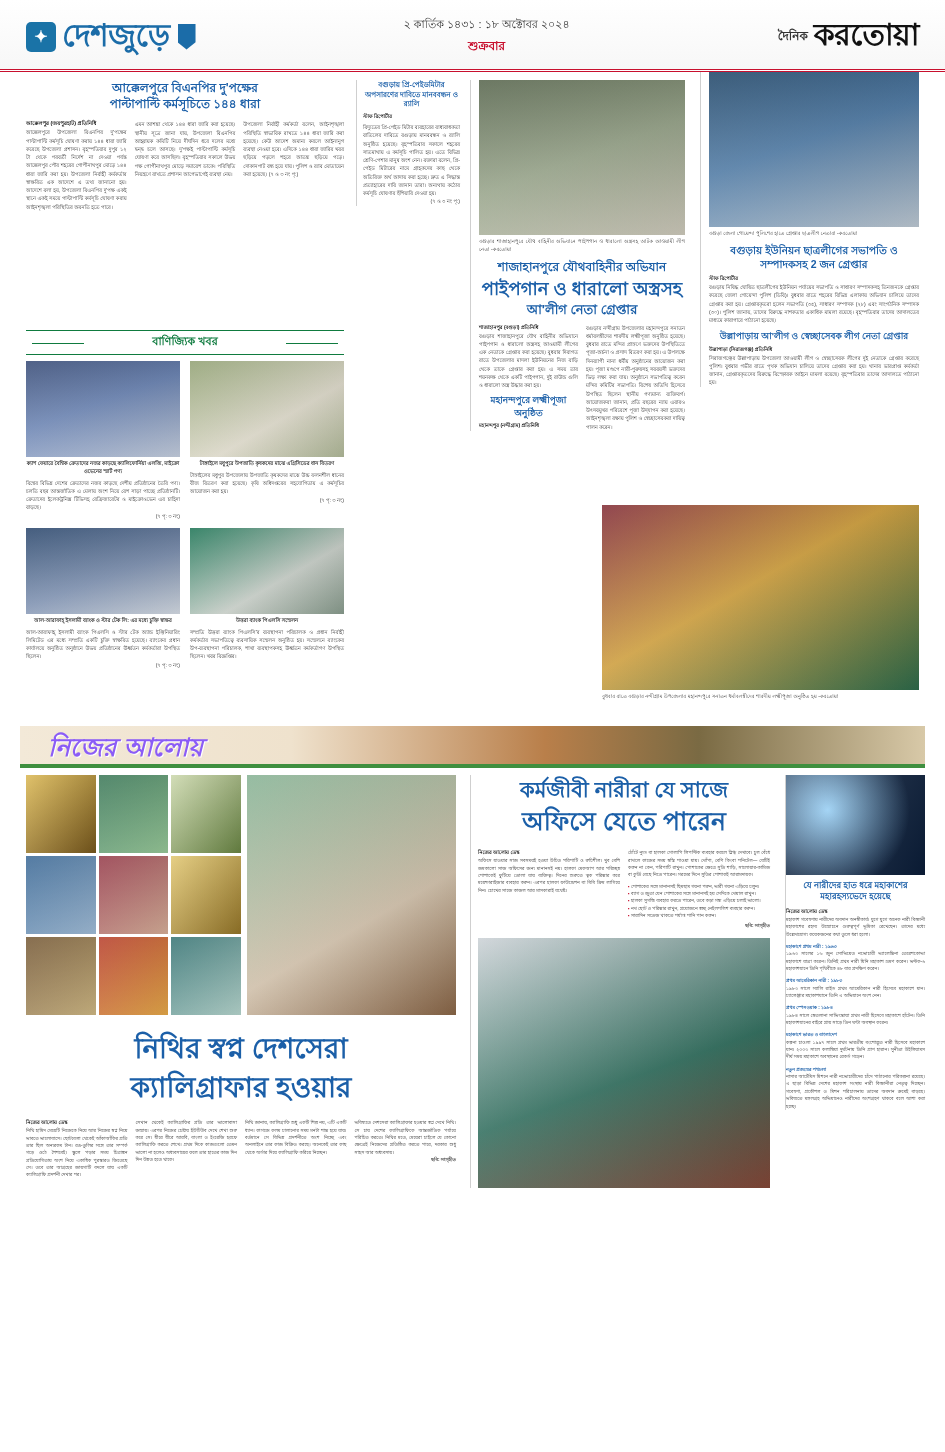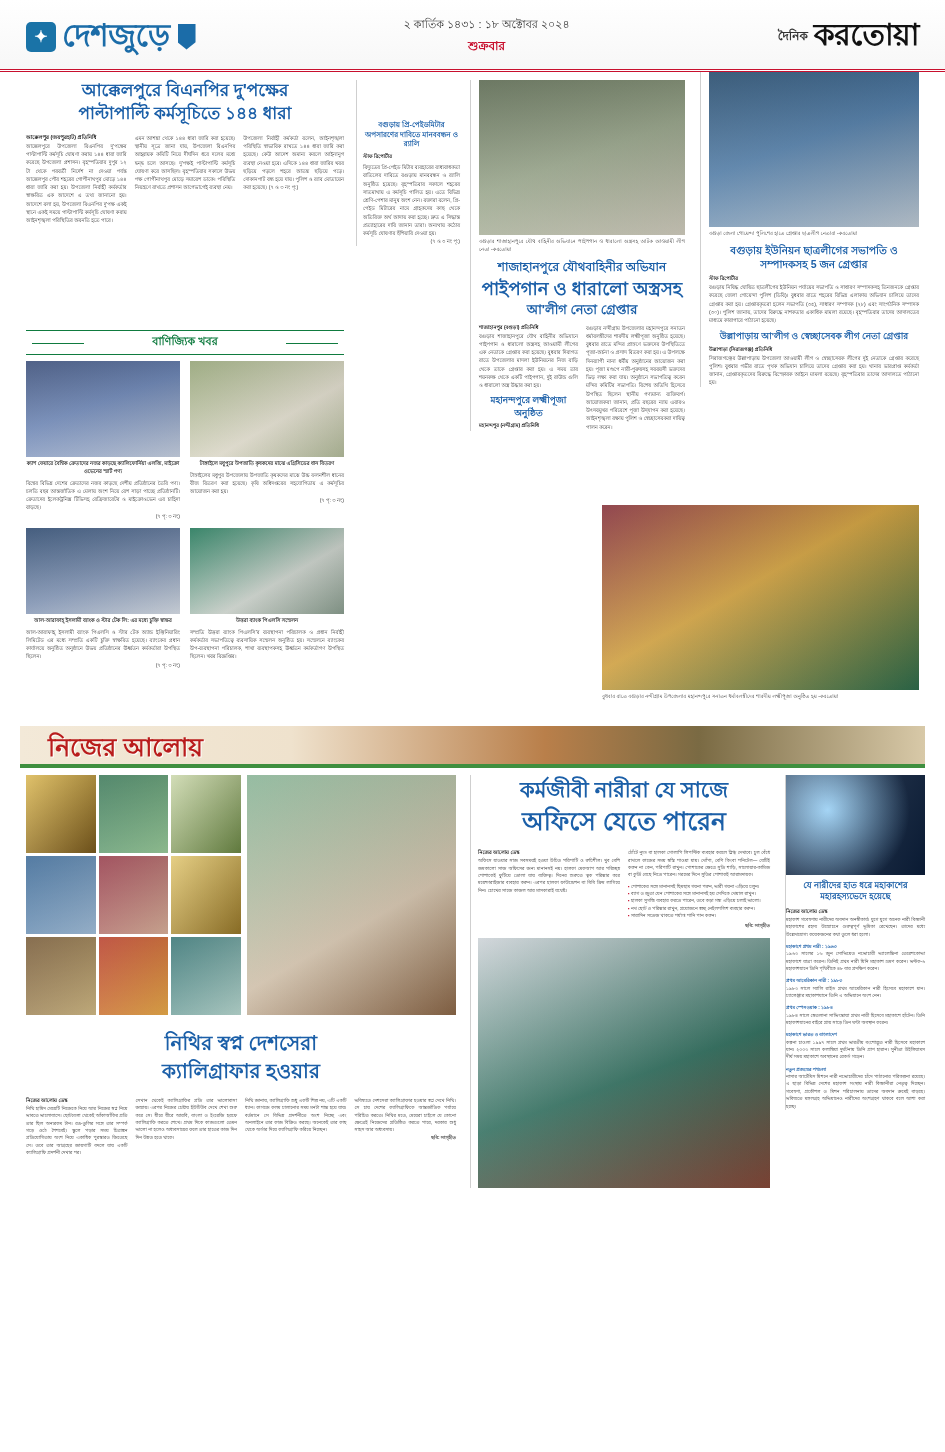--- a/index.html
+++ b/index.html
@@ -68,21 +68,21 @@
   .photo::after{
     content:""; position:absolute; inset:0;
     background-image:linear-gradient(115deg, rgba(255,255,255,.18), rgba(0,0,0,.12));
   }
 
   
   .region { position:absolute; }
 
   
   #lead { left:26px; top:80px; width:318px; }
-  #lead .headline { font-size: 17px; }
+  #lead .headline { font-size: 12px; }
   #lead .cols { display:flex; gap:8px; margin-top:8px; }
   #lead .cols > div { flex:1; }
 
   
   #commerce { left:26px; top:330px; width:318px; }
   .band-title {
     text-align:center; color:#0f7b3f; font-weight:bold; font-size:11px;
     border-top:1px solid #0f7b3f; border-bottom:1px solid #0f7b3f;
     padding:2px 0; position:relative; background:#fff;
   }
@@ -98,34 +98,35 @@
   #midcol { left:356px; top:80px; width:104px; }
   
   #col3 { left:470px; top:80px; width:215px; }
   
   #col4 { left:700px; top:72px; width:219px; }
 
   
   #featureband { left:20px; top:726px; width:905px; height:38px; overflow:hidden; }
   .feature-title {
     position:absolute; left:28px; top:2px;
-    font-size:25px; font-weight:bold; color:#b91c1c;
+    font-size:25px; font-weight:bold; color:#8b5cf6;
     text-shadow: 1px 1px 0 #fff;
+    font-style: italic;
   }
 
   
   #lowerleft { left:26px; top:775px; width:430px; }
   #calligraphy-grid {
     display:grid; grid-template-columns: repeat(3,1fr); gap:3px;
     width:215px; height:240px;
   }
   #lowermid { left:470px; top:775px; width:300px; }
   #lowerright { left:785px; top:775px; width:140px; }
 
-  .big-head2 { color:#1b5fa8; font-weight:bold; font-size:20px; text-align:center; line-height:1.4; }
+  .big-head2 { color:#1b5fa8; font-weight:bold; font-size:28px; text-align:center; line-height:1.4; }
 
   .tiny { font-size:4.6px; line-height:1.6; text-align:justify; color:#333; }
 
   .list-dot::before{ content:"▪ "; color:#c8102e; }
 </style>
 </head>
 <body>
 
 <div class="page">
 
@@ -189,21 +190,21 @@
       </div>
       <div>
         <div class="photo" style="height:86px;background:linear-gradient(150deg,#0f6b4a,#cfd6cf 60%,#8fa394);"></div>
         <div class="caption" style="font-weight:bold;margin-top:3px;text-align:center;">উত্তরা ব্যাংক পিএলসি সম্মেলন</div>
         <div class="col-text" style="margin-top:3px;">সম্প্রতি উত্তরা ব্যাংক পিএলসি'র ব্যবস্থাপনা পরিচালক ও প্রধান নির্বাহী কর্মকর্তার সভাপতিত্বে ব্যবসায়িক সম্মেলন অনুষ্ঠিত হয়। সম্মেলনে ব্যাংকের উপ-ব্যবস্থাপনা পরিচালক, শাখা ব্যবস্থাপকসহ ঊর্ধ্বতন কর্মকর্তাগণ উপস্থিত ছিলেন। খবর বিজ্ঞপ্তির।</div>
       </div>
     </div>
   </div>
 
   <div class="region vrule" id="midcol" style="padding-left:6px;">
-    <div class="headline" style="font-size:7.2px;margin-top:40px;">বগুড়ায় প্রি-পেইডমিটার অপসারণের দাবিতে মানববন্ধন ও র‌্যালি</div>
+    <div class="headline" style="font-size:7.2px;">বগুড়ায় প্রি-পেইডমিটার অপসারণের দাবিতে মানববন্ধন ও র‌্যালি</div>
     <div class="byline" style="margin-top:4px;font-size:5px;">স্টাফ রিপোর্টার</div>
     <div class="col-text" style="margin-top:2px;">বিদ্যুতের প্রি-পেইড মিটার ব্যবহারের বাধ্যবাধকতা বাতিলের দাবিতে বগুড়ায় মানববন্ধন ও র‌্যালি অনুষ্ঠিত হয়েছে। বৃহস্পতিবার সকালে শহরের সাতমাথায় এ কর্মসূচি পালিত হয়। এতে বিভিন্ন শ্রেণি-পেশার মানুষ অংশ নেন। বক্তারা বলেন, প্রি-পেইড মিটারের নামে গ্রাহকদের কাছ থেকে অতিরিক্ত অর্থ আদায় করা হচ্ছে। দ্রুত এ সিদ্ধান্ত প্রত্যাহারের দাবি জানান তারা। অন্যথায় কঠোর কর্মসূচি ঘোষণার হুঁশিয়ারি দেওয়া হয়।</div>
     <div class="col-text" style="text-align:right;">(৭ ও ৩ নং পৃ:)</div>
   </div>
 
   <div class="region vrule" id="col3" style="padding-left:8px;">
     <div class="photo" style="height:155px;background:linear-gradient(160deg,#4c5b41,#9aa78c 50%,#d7d3c4);"></div>
     <div class="caption" style="margin-top:3px;">বগুড়ার শাজাহানপুরে যৌথ বাহিনীর অভিযানে পাইপগান ও ধারালো অস্ত্রসহ আটক আওয়ামী লীগ নেতা -করতোয়া</div>
     <div class="subhead" style="font-size:12px;margin-top:5px;">শাজাহানপুরে যৌথবাহিনীর অভিযান</div>
     <div class="headline" style="font-size:18px;margin-top:2px;">পাইপগান ও ধারালো অস্ত্রসহ</div>
@@ -225,21 +226,21 @@
   <div class="region" style="left:602px; top:505px; width:317px;">
     <div class="photo" style="height:185px;background:linear-gradient(150deg,#7a1f2a,#d2a03a 45%,#2f6f4e);"></div>
     <div class="caption" style="margin-top:3px;">বুধবার রাতে বগুড়ার নন্দীগ্রাম উপজেলার মহানন্দপুরে সনাতন ধর্মাবলম্বীদের শারদীয় লক্ষ্মীপূজা অনুষ্ঠিত হয় -করতোয়া</div>
   </div>
 
   <div class="region vrule" id="col4" style="padding-left:8px;">
     <div class="photo" style="height:155px;background:linear-gradient(160deg,#123a5e,#4d7aa6 45%,#c6d2dd);">
     </div>
     <div class="caption" style="margin-top:3px;">বগুড়া জেলা গোয়েন্দা পুলিশের হাতে গ্রেপ্তার ছাত্রলীগ নেতারা -করতোয়া</div>
     <div class="headline" style="font-size:10.5px;margin-top:5px;">বগুড়ায় ইউনিয়ন ছাত্রলীগের সভাপতি ও</div>
-    <div class="headline" style="font-size:10.5px;">সম্পাদকসহ 5 জন গ্রেপ্তার</div>
+    <div class="headline" style="font-size:10.5px;">সম্পাদকসহ 2 জন গ্রেপ্তার</div>
     <div class="byline" style="font-size:5px;margin-top:4px;">স্টাফ রিপোর্টার</div>
     <div class="col-text">বগুড়ায় নিষিদ্ধ ঘোষিত ছাত্রলীগের ইউনিয়ন পর্যায়ের সভাপতি ও সাধারণ সম্পাদকসহ তিনজনকে গ্রেপ্তার করেছে জেলা গোয়েন্দা পুলিশ (ডিবি)। বুধবার রাতে শহরের বিভিন্ন এলাকায় অভিযান চালিয়ে তাদের গ্রেপ্তার করা হয়। গ্রেপ্তারকৃতরা হলেন সভাপতি (৩৫), সাধারণ সম্পাদক (২৮) এবং সাংগঠনিক সম্পাদক (৩০)। পুলিশ জানায়, তাদের বিরুদ্ধে নাশকতার একাধিক মামলা রয়েছে। বৃহস্পতিবার তাদের আদালতের মাধ্যমে কারাগারে পাঠানো হয়েছে।</div>
     <div class="headline" style="font-size:9px;margin-top:6px;">উল্লাপাড়ায় আ'লীগ ও স্বেচ্ছাসেবক লীগ নেতা গ্রেপ্তার</div>
     <div class="byline" style="font-size:5px;margin-top:3px;">উল্লাপাড়া (সিরাজগঞ্জ) প্রতিনিধি</div>
     <div class="col-text">সিরাজগঞ্জের উল্লাপাড়ায় উপজেলা আওয়ামী লীগ ও স্বেচ্ছাসেবক লীগের দুই নেতাকে গ্রেপ্তার করেছে পুলিশ। বুধবার গভীর রাতে পৃথক অভিযান চালিয়ে তাদের গ্রেপ্তার করা হয়। থানার ভারপ্রাপ্ত কর্মকর্তা জানান, গ্রেপ্তারকৃতদের বিরুদ্ধে বিস্ফোরক আইনে মামলা রয়েছে। বৃহস্পতিবার তাদের আদালতে পাঠানো হয়।</div>
   </div>
 
   <div class="region" id="featureband">
     <div style="position:absolute;inset:0;background:linear-gradient(90deg,#f3e9d8 0%,#efe2cd 30%,#b97f4a 58%,#7a6a43 75%,#d8c9a8 100%);"></div>
     <div class="feature-title">নিজের আলোয়</div>

